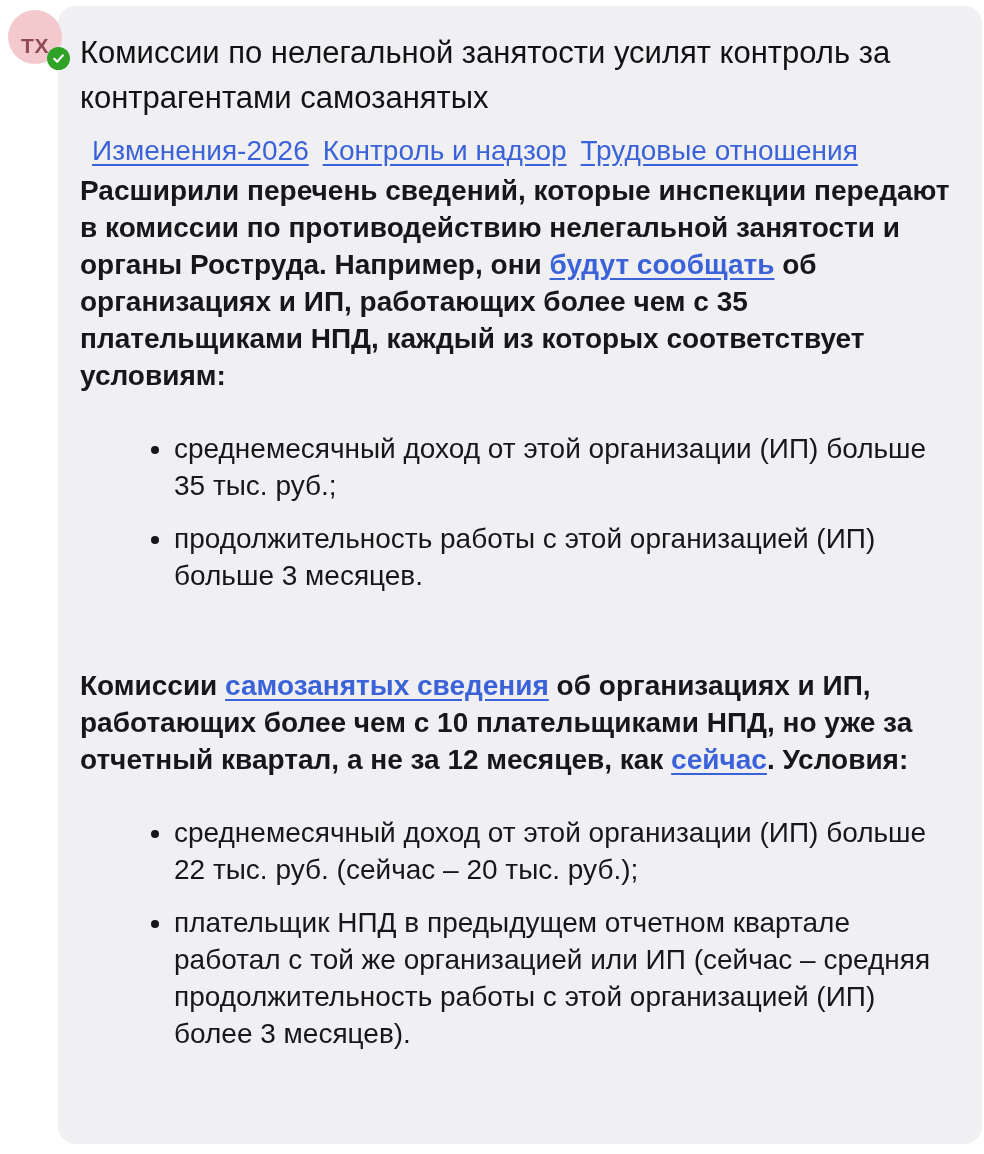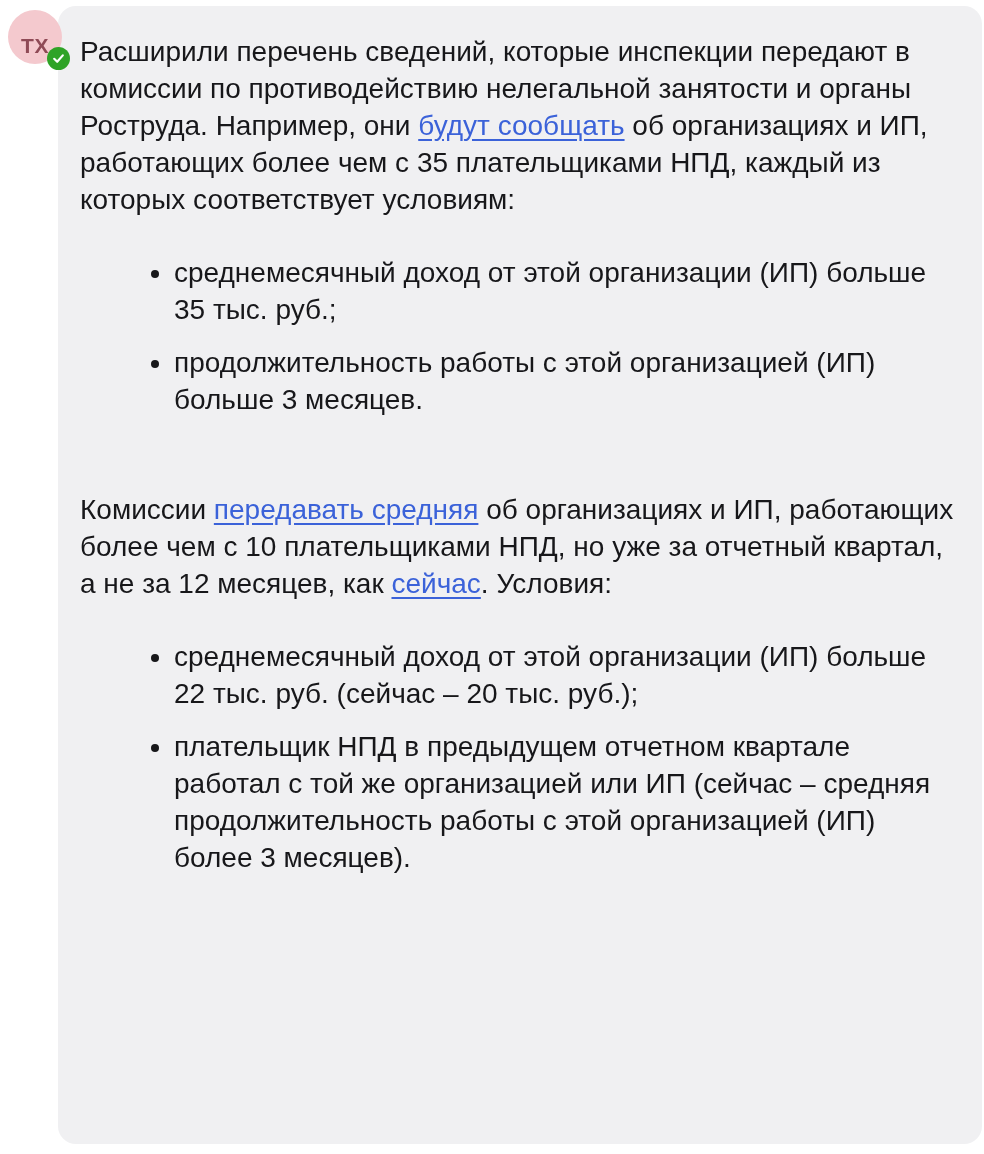--- a/index.html
+++ b/index.html
@@ -58,21 +58,21 @@
     padding-left: 12px;
   }
   a.tag-link, a.inline-link {
     color: var(--link-color, #3b62d9);
     text-decoration: underline;
     text-underline-offset: 4px;
     cursor: pointer;
   }
   a.tag-link { margin-right: 14px; }
   a.tag-link:last-child { margin-right: 0; }
-  .content .para { margin-top: 36px; }
+  .content .para { margin-top: 36px; font-weight: bold; }
   .content .para.first { margin-top: 3px; }
   .content ul.bullets {
     margin-top: 36px;
     padding-left: 78px;
     list-style: disc outside;
   }
   .content ul.bullets li { margin: 16px; }
 </style>
 </head>
 <body>
@@ -82,27 +82,29 @@
   <div class="avatar">
     <span class="avatar-initials">ТХ</span>
     <span class="avatar-badge">
       <svg width="13" height="13" viewBox="0 0 13 13" aria-hidden="true">
         <polyline points="2.2,6.8 5.2,9.8 10.8,3.4" fill="none" stroke="#ffffff" stroke-width="2.2" stroke-linecap="round" stroke-linejoin="round"></polyline>
       </svg>
     </span>
   </div>
 
   <div class="bubble">
+    <div class="msg-title">Комиссии по нелегальной занятости усилят контроль за контрагентами самозанятых</div>
+    <div class="tags" id="tags"><a class="tag-link" href="#">Изменения-2026</a><a class="tag-link" href="#">Контроль и надзор</a><a class="tag-link" href="#">Трудовые отношения</a></div>
     <div class="content" id="content">
         <p class="para first"><span>Расширили перечень сведений, которые инспекции передают в комиссии по противодействию нелегальной занятости и органы Роструда. Например, они </span><a class="inline-link" href="#">будут сообщать</a><span> об организациях и ИП, работающих более чем с 35 плательщиками НПД, каждый из которых соответствует условиям:</span></p>
         <ul class="bullets">
           <li><span>среднемесячный доход от этой организации (ИП) больше 35 тыс. руб.;</span></li>
           <li><span>продолжительность работы с этой организацией (ИП) больше 3 месяцев.</span></li>
         </ul>
-        <p class="para"><br><span>Комиссии </span><a class="inline-link" href="#">передавать средняя</a><span> об организациях и ИП, работающих более чем с 10 плательщиками НПД, но уже за отчетный квартал, а не за 12 месяцев, как </span><a class="inline-link" href="#">сейчас</a><span>. Условия:</span></p>
+        <p class="para"><br><span>Комиссии </span><a class="inline-link" href="#">самозанятых сведения</a><span> об организациях и ИП, работающих более чем с 10 плательщиками НПД, но уже за отчетный квартал, а не за 12 месяцев, как </span><a class="inline-link" href="#">сейчас</a><span>. Условия:</span></p>
         <ul class="bullets">
           <li><span>среднемесячный доход от этой организации (ИП) больше 22 тыс. руб. (сейчас – 20 тыс. руб.);</span></li>
           <li><span>плательщик НПД в предыдущем отчетном квартале работал с той же организацией или ИП (сейчас – средняя продолжительность работы с этой организацией (ИП) более 3 месяцев).</span></li>
         </ul>
       </div>
   </div>
 
 </div>
 
 </body></html>

